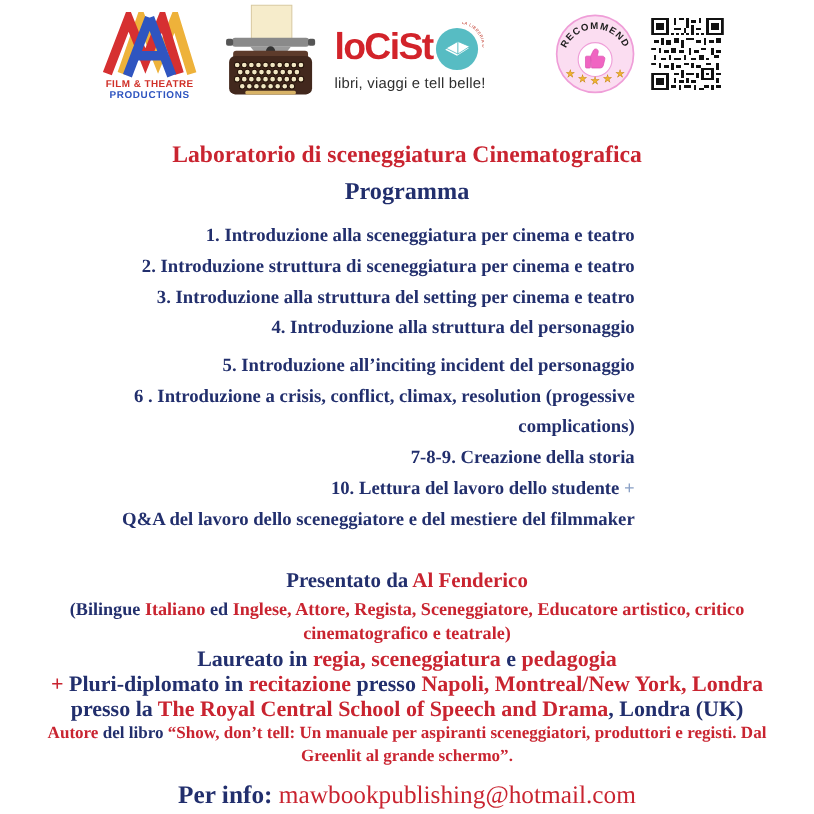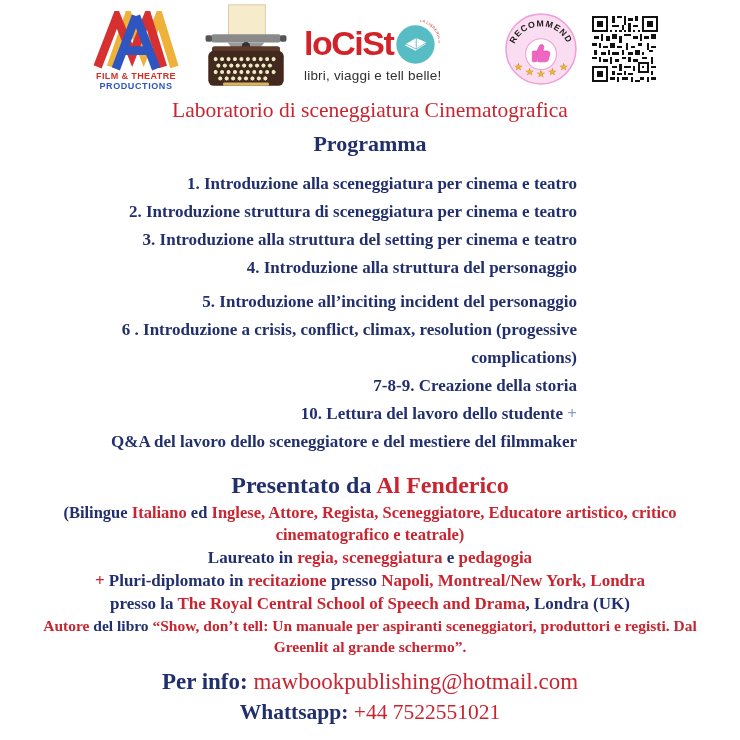--- a/index.html
+++ b/index.html
@@ -29,37 +29,37 @@
   .locisto{width:158px;margin-left:4px;}
   .locisto .row{display:flex;align-items:center;}
   .locisto .wordmark{font-family:"Liberation Sans",sans-serif;font-weight:700;
     font-size:34px;color:#d2232a;letter-spacing:-1.5px;line-height:1;text-align:center;}
   .locisto .tagline{font-family:"Liberation Sans",sans-serif;font-size:13.5px;
     color:#2f2f2f;letter-spacing:.2px;margin-top:2px;}
   .recommend{width:74px;margin-left:34px;}
   .qr{width:68px;margin-left:6px;}
 
   
-  .title-main{margin-top:0;text-align:center;font-size:21.5px;font-weight:400;color:var(--red);}
+  .title-main{margin-top:30px;text-align:center;font-size:21.5px;font-weight:700;color:var(--red);}
   .title-program{margin-top:8px;text-align:center;font-size:22px;font-weight:700;color:var(--navy);}
   .title-sessions{margin-top:5px;text-align:center;font-size:21px;font-weight:700;color:var(--navy);}
 
   
   .plist{margin:13px 0 0 25px;width:552px;color:var(--navy);font-weight:700;
     font-size:17px;line-height:28px;text-align:right;}
   .plist .item{}
   .plist .gap-before{margin-top:6px;}
   .plist .qa{padding-left:7px;}
   .muted{color:var(--muted);}
 
   
   .presenter{text-align:center;font-weight:700;}
-  .p-intro{margin-top:16px;font-size:24px;}
+  .p-intro{margin-top:32px;font-size:19px;}
   .p-bilingue{margin:3px auto 0;width:700px;font-size:16.5px;line-height:22px;}
-  .p-small{margin:1px auto 0;width:700px;font-size:17px;line-height:22px;}
+  .p-small{margin:1px auto 0;width:700px;font-size:20px;line-height:22px;}
   .p-autore{margin:0 auto;width:712px;font-size:15.5px;line-height:21px;}
   .navy{color:var(--navy);}
   .red{color:var(--red);}
 
   
   .contact-info{margin-top:12px;text-align:center;font-size:23px;}
   .contact-info .label{font-weight:700;color:var(--navy);}
   .contact-info .value{font-weight:400;color:var(--red);}
   .contact-wa{margin-top:5px;text-align:center;font-size:21.5px;}
   .contact-wa .label{font-weight:700;color:var(--navy);}

